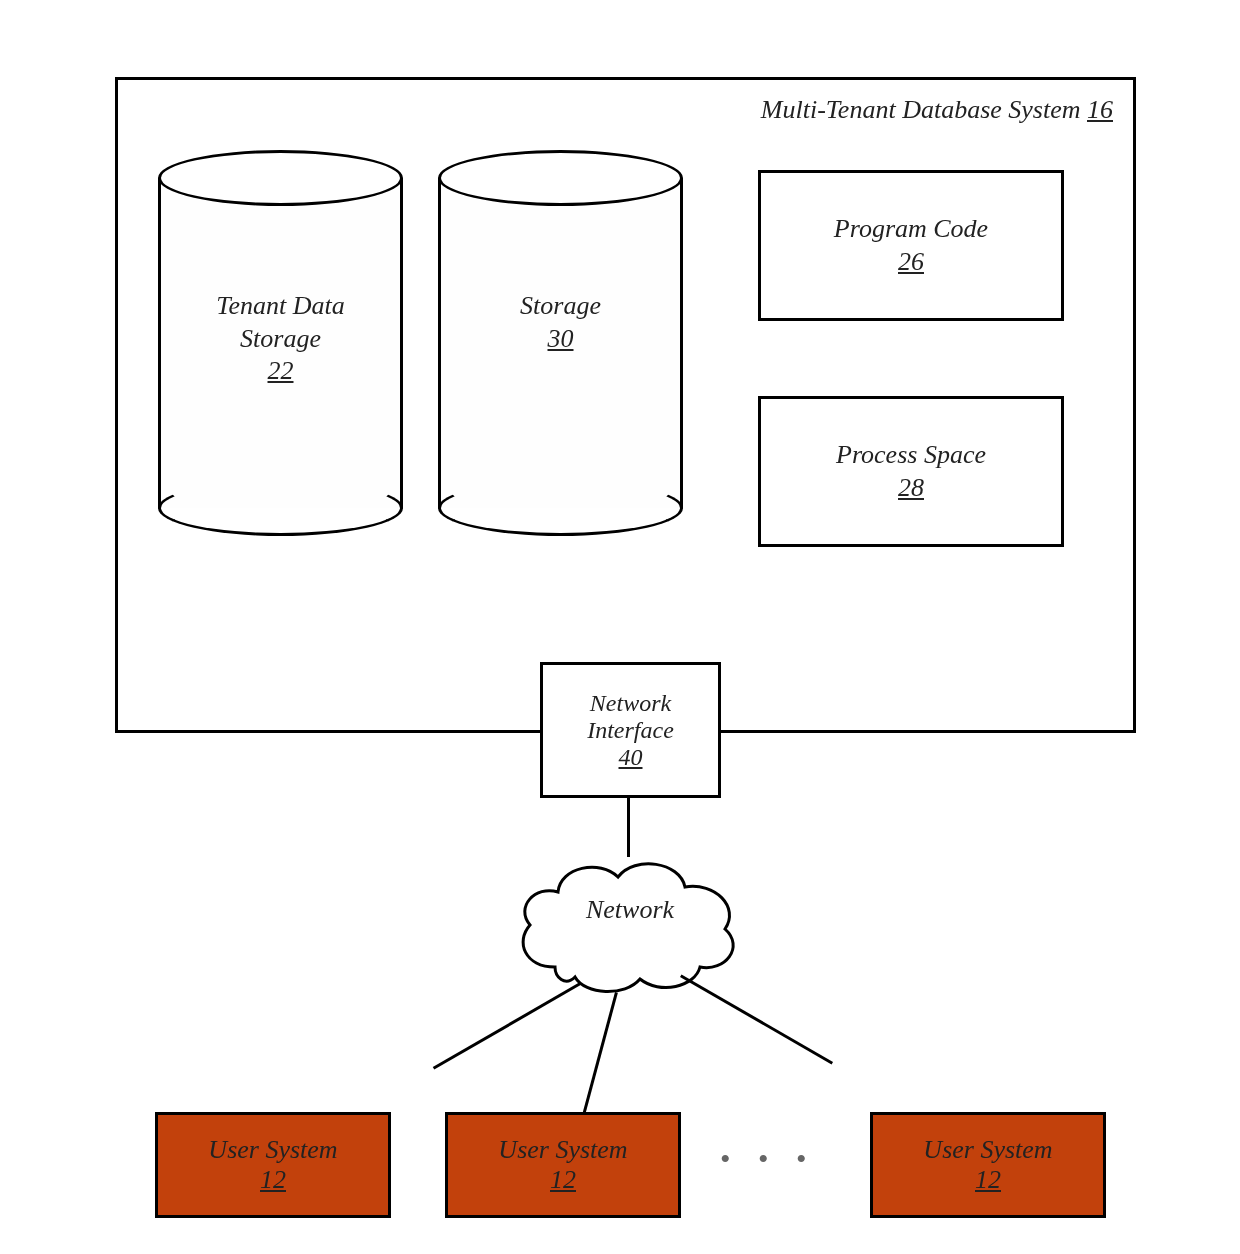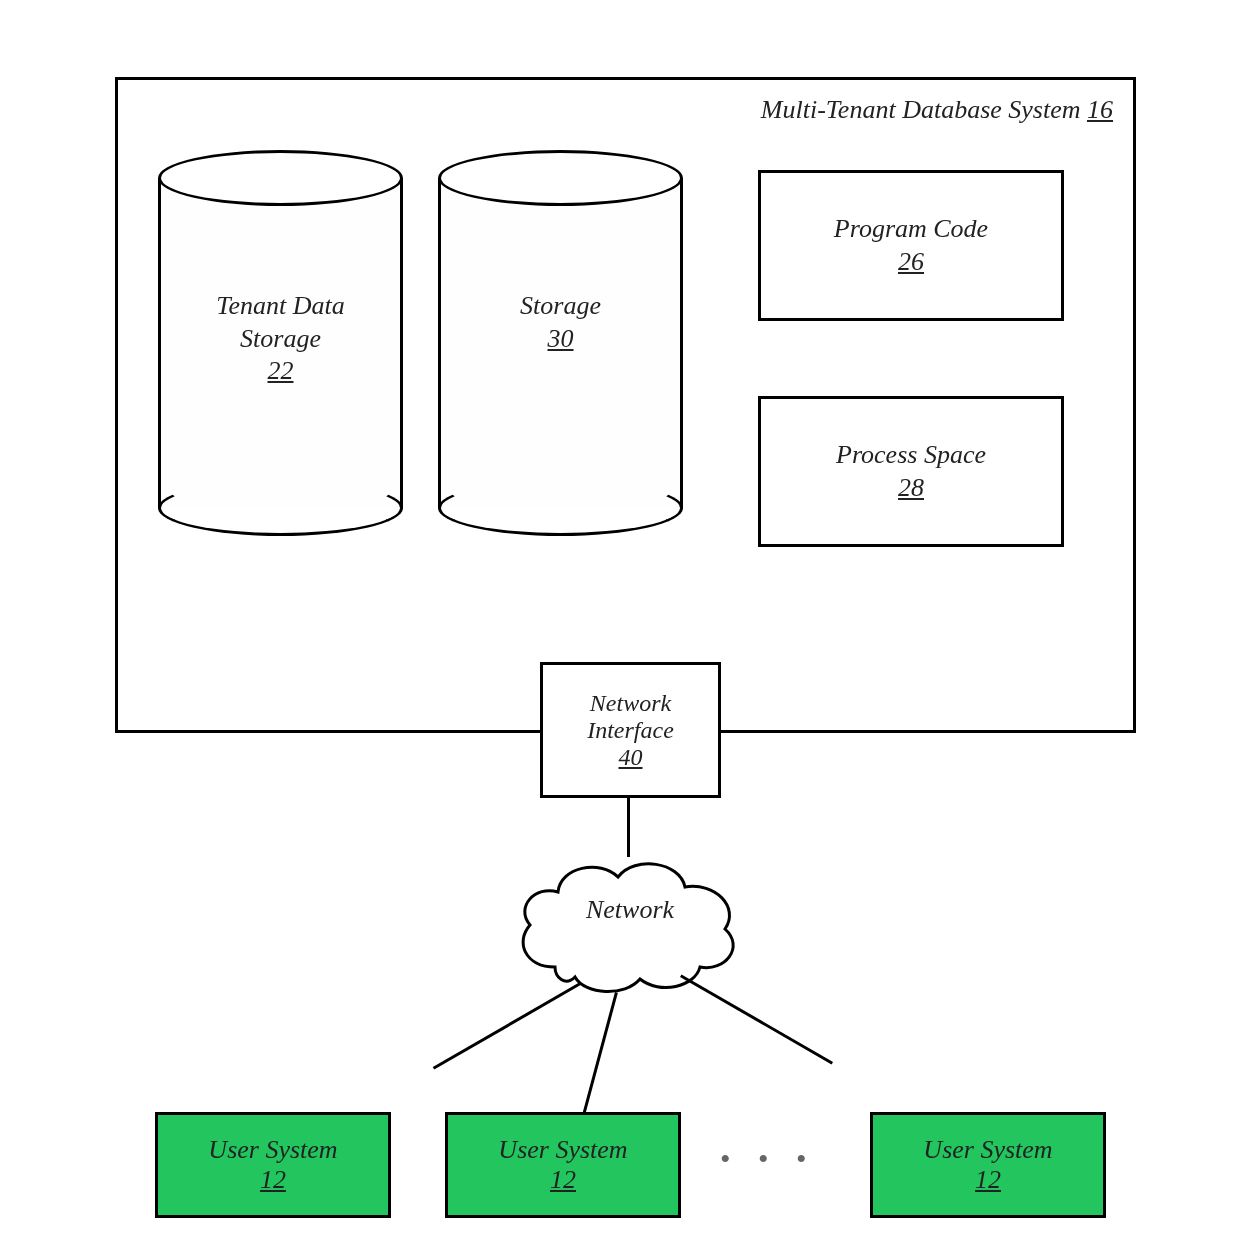--- a/index.html
+++ b/index.html
@@ -140,21 +140,21 @@
     transform-origin: top left;
   }
 
   
   .user-box {
     position: absolute;
     top: 1100px;
     width: 230px;
     height: 100px;
     border: 3px solid #000;
-    background: #22c55e;
+    background: #c2410c;
     text-align: center;
     font-size: 26px;
     display:flex; flex-direction:column; justify-content:center; align-items:center;
   }
   .user-box .num { text-decoration: underline; }
   #u1 { left: 155px; }
   #u2 { left: 445px; }
   #u3 { left: 870px; }
 
   .dots {

